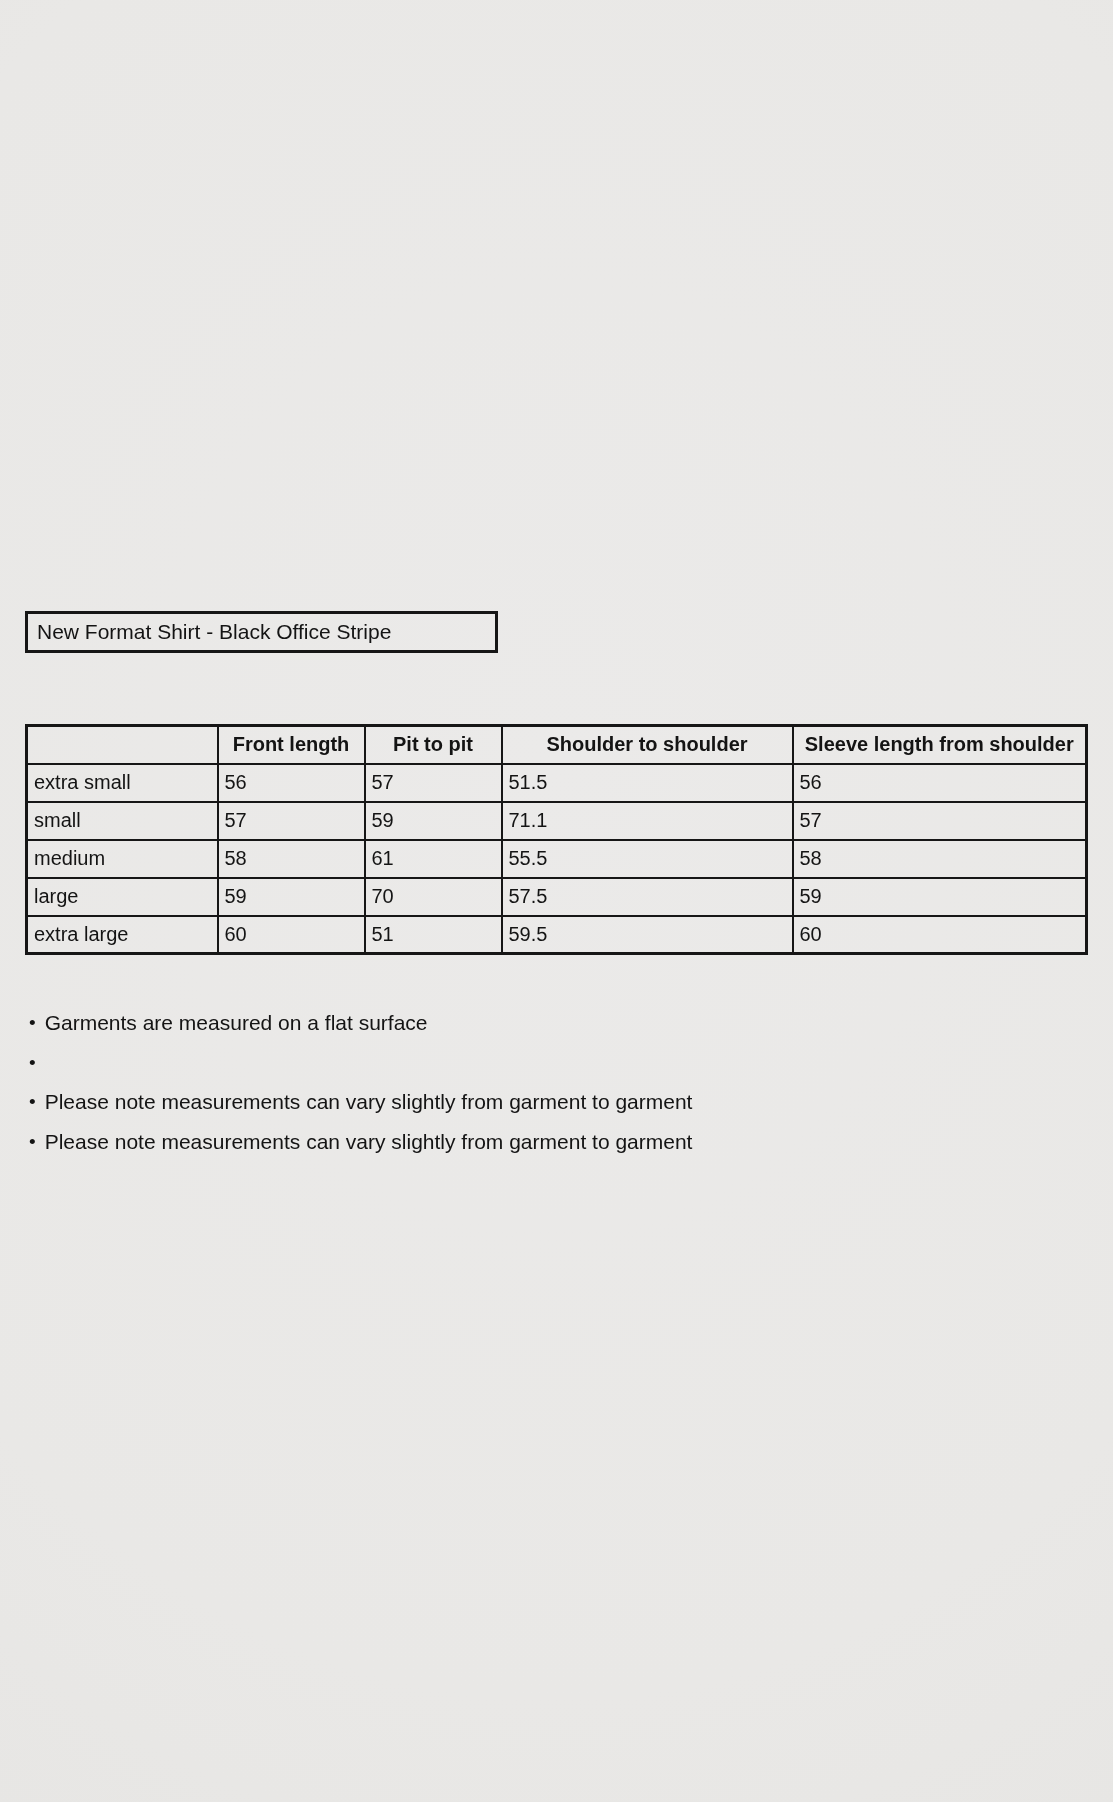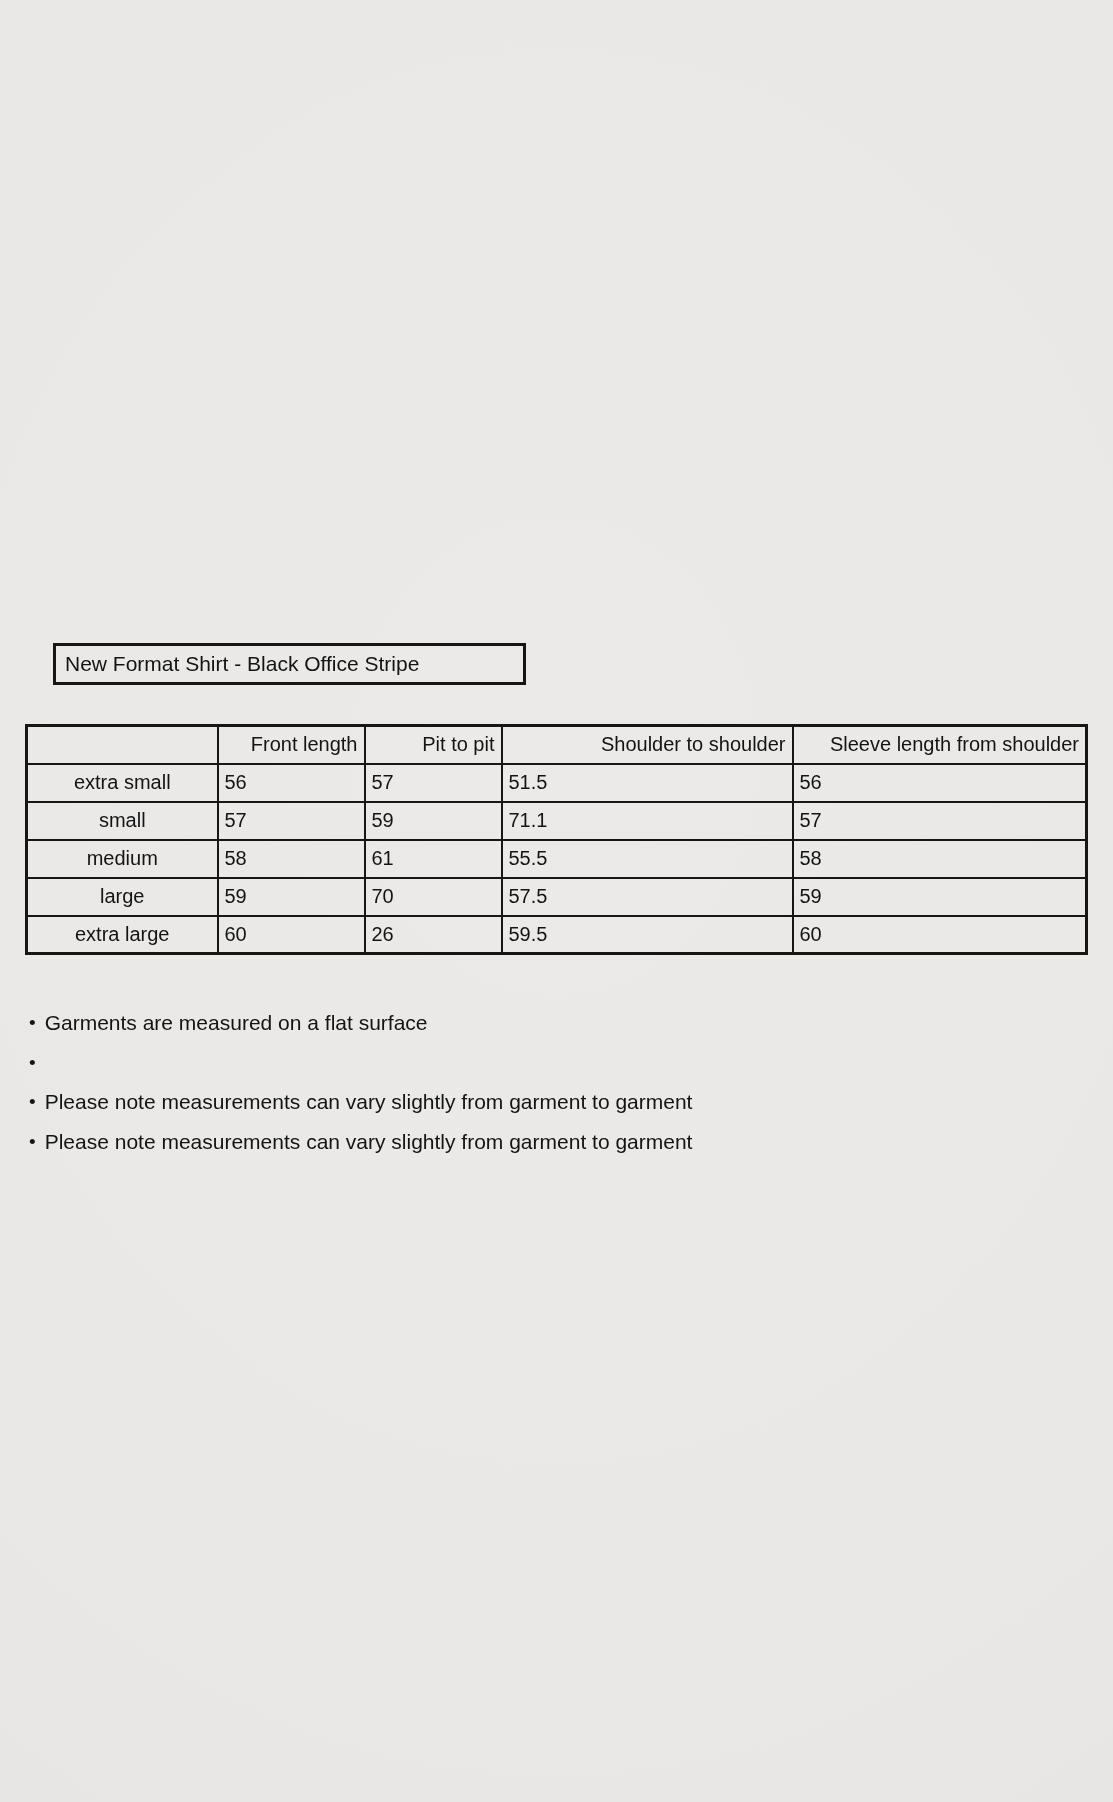--- a/index.html
+++ b/index.html
@@ -10,53 +10,52 @@
     height: 1802px;
     margin: 0 auto;
     background: radial-gradient(130% 95% at 50% 42%, #ebeae9 0%, #e9e8e6 55%, #e4e3e1 100%);
     font-family: "Liberation Sans", "DejaVu Sans", sans-serif;
     color: #141414;
     overflow: hidden;
   }
   .title-box {
     position: absolute;
     left: 25px;
-    top: 643px;
+    top: 611px;
     width: 473px;
     height: 42px;
     border: 3px solid #161616;
     display: flex;
     align-items: center;
     padding-left: 9px;
     font-size: 21px;
     white-space: nowrap;
-    margin-left: 28px;
   }
   .size-table {
     position: absolute;
     left: 25px;
     top: 724px;
     width: 1060px;
     border-collapse: collapse;
     table-layout: fixed;
     border: 3px solid #161616;
     font-size: 20px;
   }
   .size-table th, .size-table td {
     border: 2px solid #161616;
     height: 38px;
     font-weight: 400;
     padding: 0 6px;
     white-space: nowrap;
     overflow: hidden;
     vertical-align: middle;
   }
-  .size-table th { text-align: right; }
+  .size-table th { text-align: center; font-weight: bold; }
   .size-table td.num { }
-  .size-table td.size-label { text-align: center; }
+  .size-table td.size-label { text-align: left; }
   .notes {
     position: absolute;
     left: 29px;
     top: 1003px;
     font-size: 21px;
   }
   .note {
     height: 39.7px;
     display: flex;
     align-items: center;
@@ -118,21 +117,21 @@
       <tr>
         <td class="size-label">large</td>
         <td class="num">59</td>
         <td class="num">70</td>
         <td class="num">57.5</td>
         <td class="num">59</td>
       </tr>
       <tr>
         <td class="size-label">extra large</td>
         <td class="num">60</td>
-        <td class="num">26</td>
+        <td class="num">51</td>
         <td class="num">59.5</td>
         <td class="num">60</td>
       </tr>
     </tbody>
   </table>
 
   <div class="notes">
     <div class="note">
       <span class="bullet">•</span>
       <span>Garments are measured on a flat surface</span>

